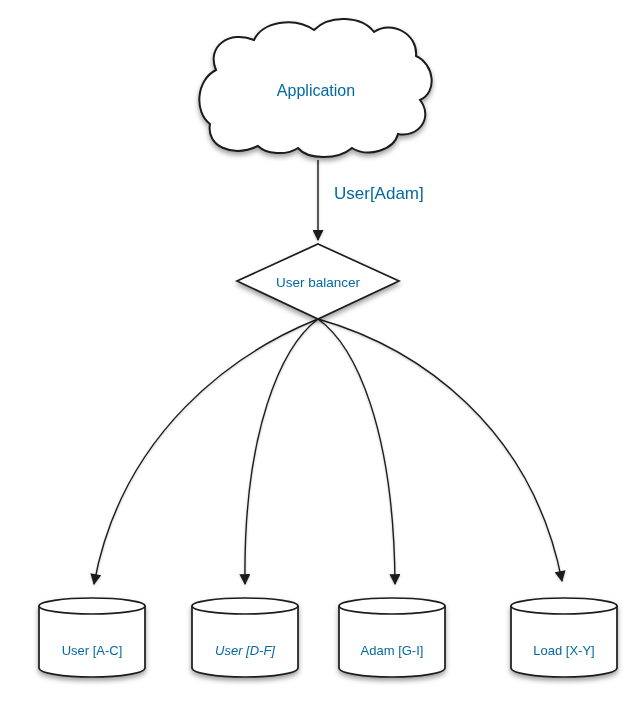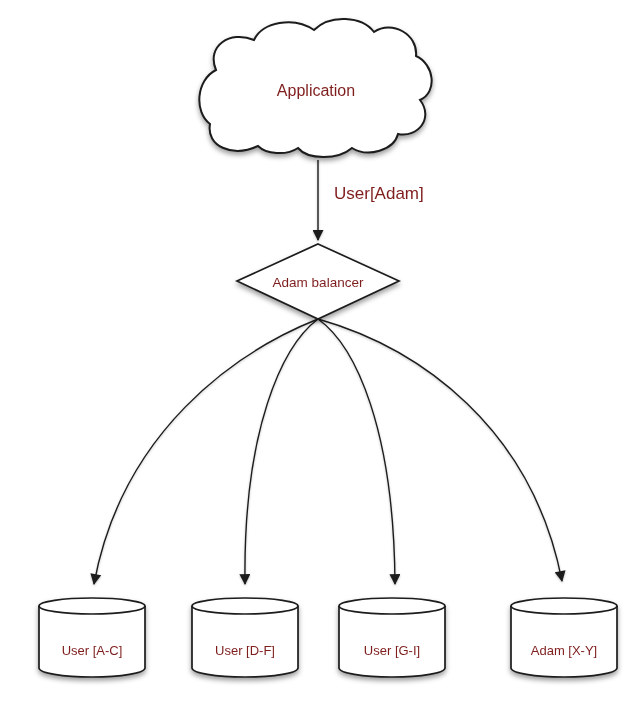--- a/index.html
+++ b/index.html
@@ -21,21 +21,21 @@
     top: 0;
   }
   .shapes {
     filter: drop-shadow(0px 3px 2.5px rgba(0,0,0,0.38));
   }
   .edges {
     filter: drop-shadow(0px 1px 1px rgba(0,0,0,0.25));
   }
   .node-label {
     position: absolute;
-    color: #7f1d1d;
+    color: #0369a1;
     white-space: nowrap;
     transform: translate(-50%, -50%);
     text-align: center;
   }
   .label-application {
     left: 316px;
     top: 91px;
     font-size: 16px;
   }
   .label-edge-request {
@@ -49,21 +49,21 @@
     left: 318px;
     top: 282px;
     font-size: 13.5px;
   }
   .label-db {
     top: 638px;
     font-size: 13px;
     margin-top: 12px;
   }
   .label-db-0 { left: 92px; }
-  .label-db-1 { left: 245px; }
+  .label-db-1 { left: 245px; font-style: italic; }
   .label-db-2 { left: 392px; }
   .label-db-3 { left: 564px; }
 </style>
 </head>
 <body>
 
 <div class="diagram-canvas">
 
   <svg class="diagram-svg" width="642" height="728" viewBox="0 0 642 728">
     <defs>
@@ -116,20 +116,20 @@
         <path d="M 511 606 L 511 668 A 53 9 0 0 0 617 668 L 617 606" stroke-width="1.7"></path>
         <ellipse cx="564" cy="606" rx="53" ry="8" stroke-width="1.7"></ellipse>
       </g>
     </g>
   </svg>
 
   <div class="node-label label-application">Application</div>
 
   <div class="node-label label-edge-request">User[Adam]</div>
 
-  <div class="node-label label-load-balancer">Adam balancer</div>
+  <div class="node-label label-load-balancer">User balancer</div>
 
   <div class="node-label label-db label-db-0">User [A-C]</div>
   <div class="node-label label-db label-db-1">User [D-F]</div>
-  <div class="node-label label-db label-db-2">User [G-I]</div>
-  <div class="node-label label-db label-db-3">Adam [X-Y]</div>
+  <div class="node-label label-db label-db-2">Adam [G-I]</div>
+  <div class="node-label label-db label-db-3">Load [X-Y]</div>
 
 </div>
 
 </body></html>

